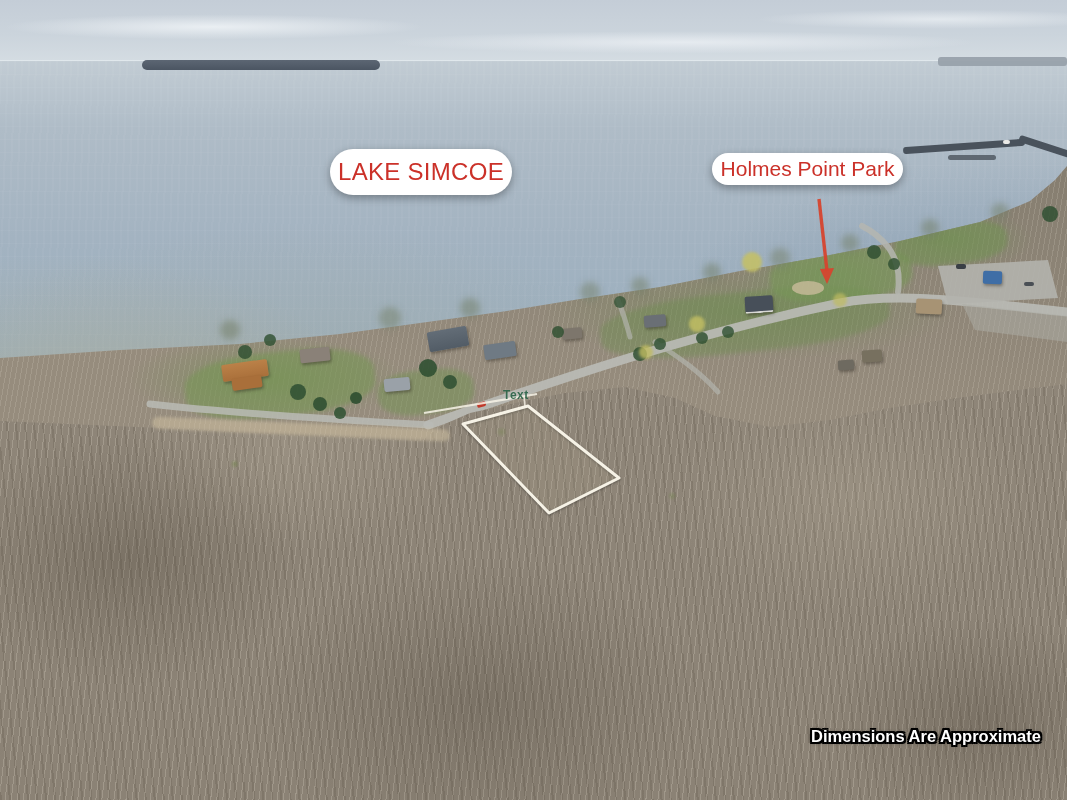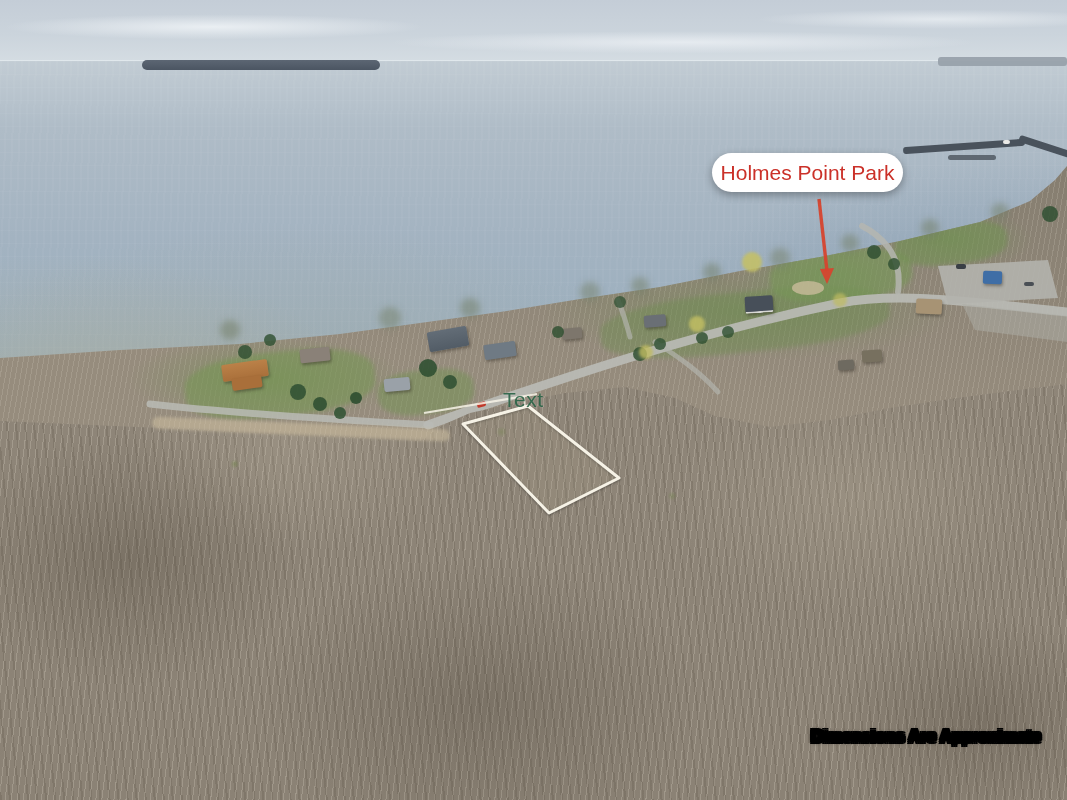--- a/index.html
+++ b/index.html
@@ -138,37 +138,37 @@
   }
   .ridge{left:152px;top:423px;width:298px;height:12px;transform:rotate(2.5deg);
     background:rgba(206,191,161,.55);border-radius:6px;filter:blur(1.5px);}
 
   
   svg.full{position:absolute;left:0;top:0;width:1067px;height:800px;}
 
   
   .lot-text{
     position:absolute;left:503px;top:388px;
-    font-size:21px;font-weight:normal;letter-spacing:.5px;color:rgba(35,95,65,.88);
+    font-size:12px;font-weight:bold;letter-spacing:.5px;color:rgba(35,95,65,.88);
     text-shadow:0 0 2px rgba(255,255,255,.3);
   }
   .pill{
     position:absolute;display:flex;align-items:center;justify-content:center;
     background:#ffffff;border-radius:24px;box-shadow:0 3px 8px rgba(0,0,0,.32);
     color:#cb3129;white-space:nowrap;
   }
   .lake-pill{left:330px;top:149px;width:182px;height:46px;font-size:24px;letter-spacing:.3px;}
-  .park-pill{left:712px;top:153px;width:191px;height:39px;font-size:21px;}
+  .park-pill{left:712px;top:153px;width:191px;height:32px;font-size:21px;}
   .watermark{
     position:absolute;left:0;top:703px;width:1067px;text-align:center;
     font-size:39px;letter-spacing:1px;color:rgba(238,238,234,.72);
   }
   .disclaimer{
     position:absolute;left:810px;top:727px;width:232px;text-align:center;
-    font-size:16.5px;line-height:19px;font-weight:bold;color:#000000;
+    font-size:16.5px;line-height:19px;font-weight:bold;color:#ffffff;
     text-shadow:-2px -2px 0 #000,2px -2px 0 #000,-2px 2px 0 #000,2px 2px 0 #000,
       -2px 0 0 #000,2px 0 0 #000,0 -2px 0 #000,0 2px 0 #000,0 0 4px #000;
   }
 </style>
 </head>
 <body>
 
 <div class="canvas">
 
   <div class="layer sky"></div>
@@ -233,20 +233,23 @@
   <svg class="full" viewBox="0 0 1067 800">
     <polygon points="463,424 528,406 619,478 549,513" fill="rgba(210,198,170,.16)" stroke="#f6f2e6" stroke-width="3" stroke-linejoin="round" style="filter:drop-shadow(0 1px 1px rgba(0,0,0,.35));"></polygon>
     <path d="M424,413 L537,394" stroke="rgba(247,243,231,.85)" stroke-width="2.2" fill="none"></path>
     <path d="M525,407 L524,396" stroke="rgba(247,243,231,.8)" stroke-width="1.6" fill="none"></path>
     <path d="M819,199 L827,271" stroke="#d6452e" stroke-width="3.4" fill="none" opacity=".95"></path>
     <polygon points="827,284 820,269 834,268" fill="#d6452e" opacity=".95"></polygon>
   </svg>
 
   <div class="lot-text">Text</div>
 
+  <div class="pill lake-pill">
+    <span>LAKE SIMCOE</span>
+  </div>
 
   <div class="pill park-pill">
     <span>Holmes Point Park</span>
   </div>
 
 
   <div class="disclaimer">
     <div>Dimensions Are Approximate</div>
   </div>
 

